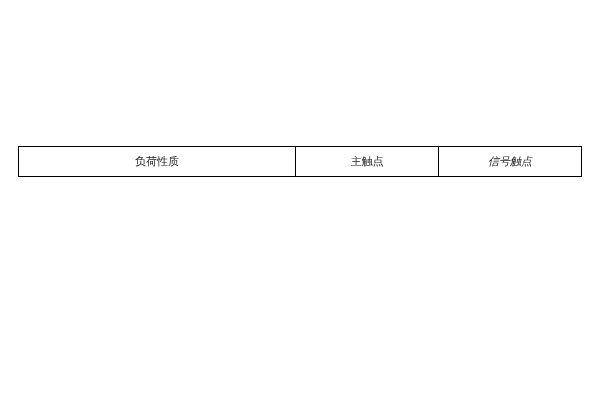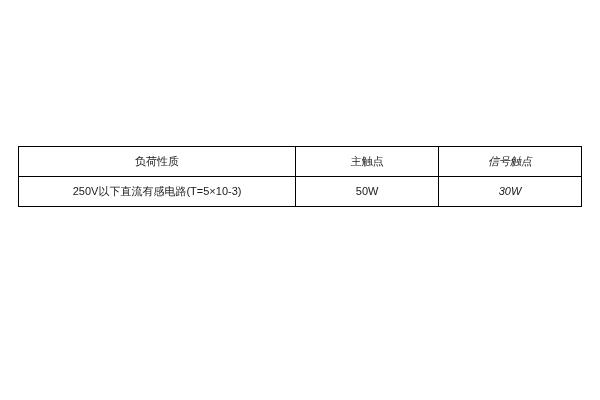--- a/index.html
+++ b/index.html
@@ -55,21 +55,16 @@
 
 <div class="page">
   <div class="table-wrap">
     <table class="spec-table">
       <tbody>
         <tr class="header-row">
           <td class="col-a">负荷性质</td>
           <td class="col-b">主触点</td>
           <td class="col-c">信号触点</td>
         </tr>
-        <tr>
-          <td class="col-a">250V以下直流有感电路(T=5×10-3)</td>
-          <td class="col-b">50W</td>
-          <td class="col-c">30W</td>
-        </tr>
       </tbody>
     </table>
   </div>
 </div>
 
 </body></html>

